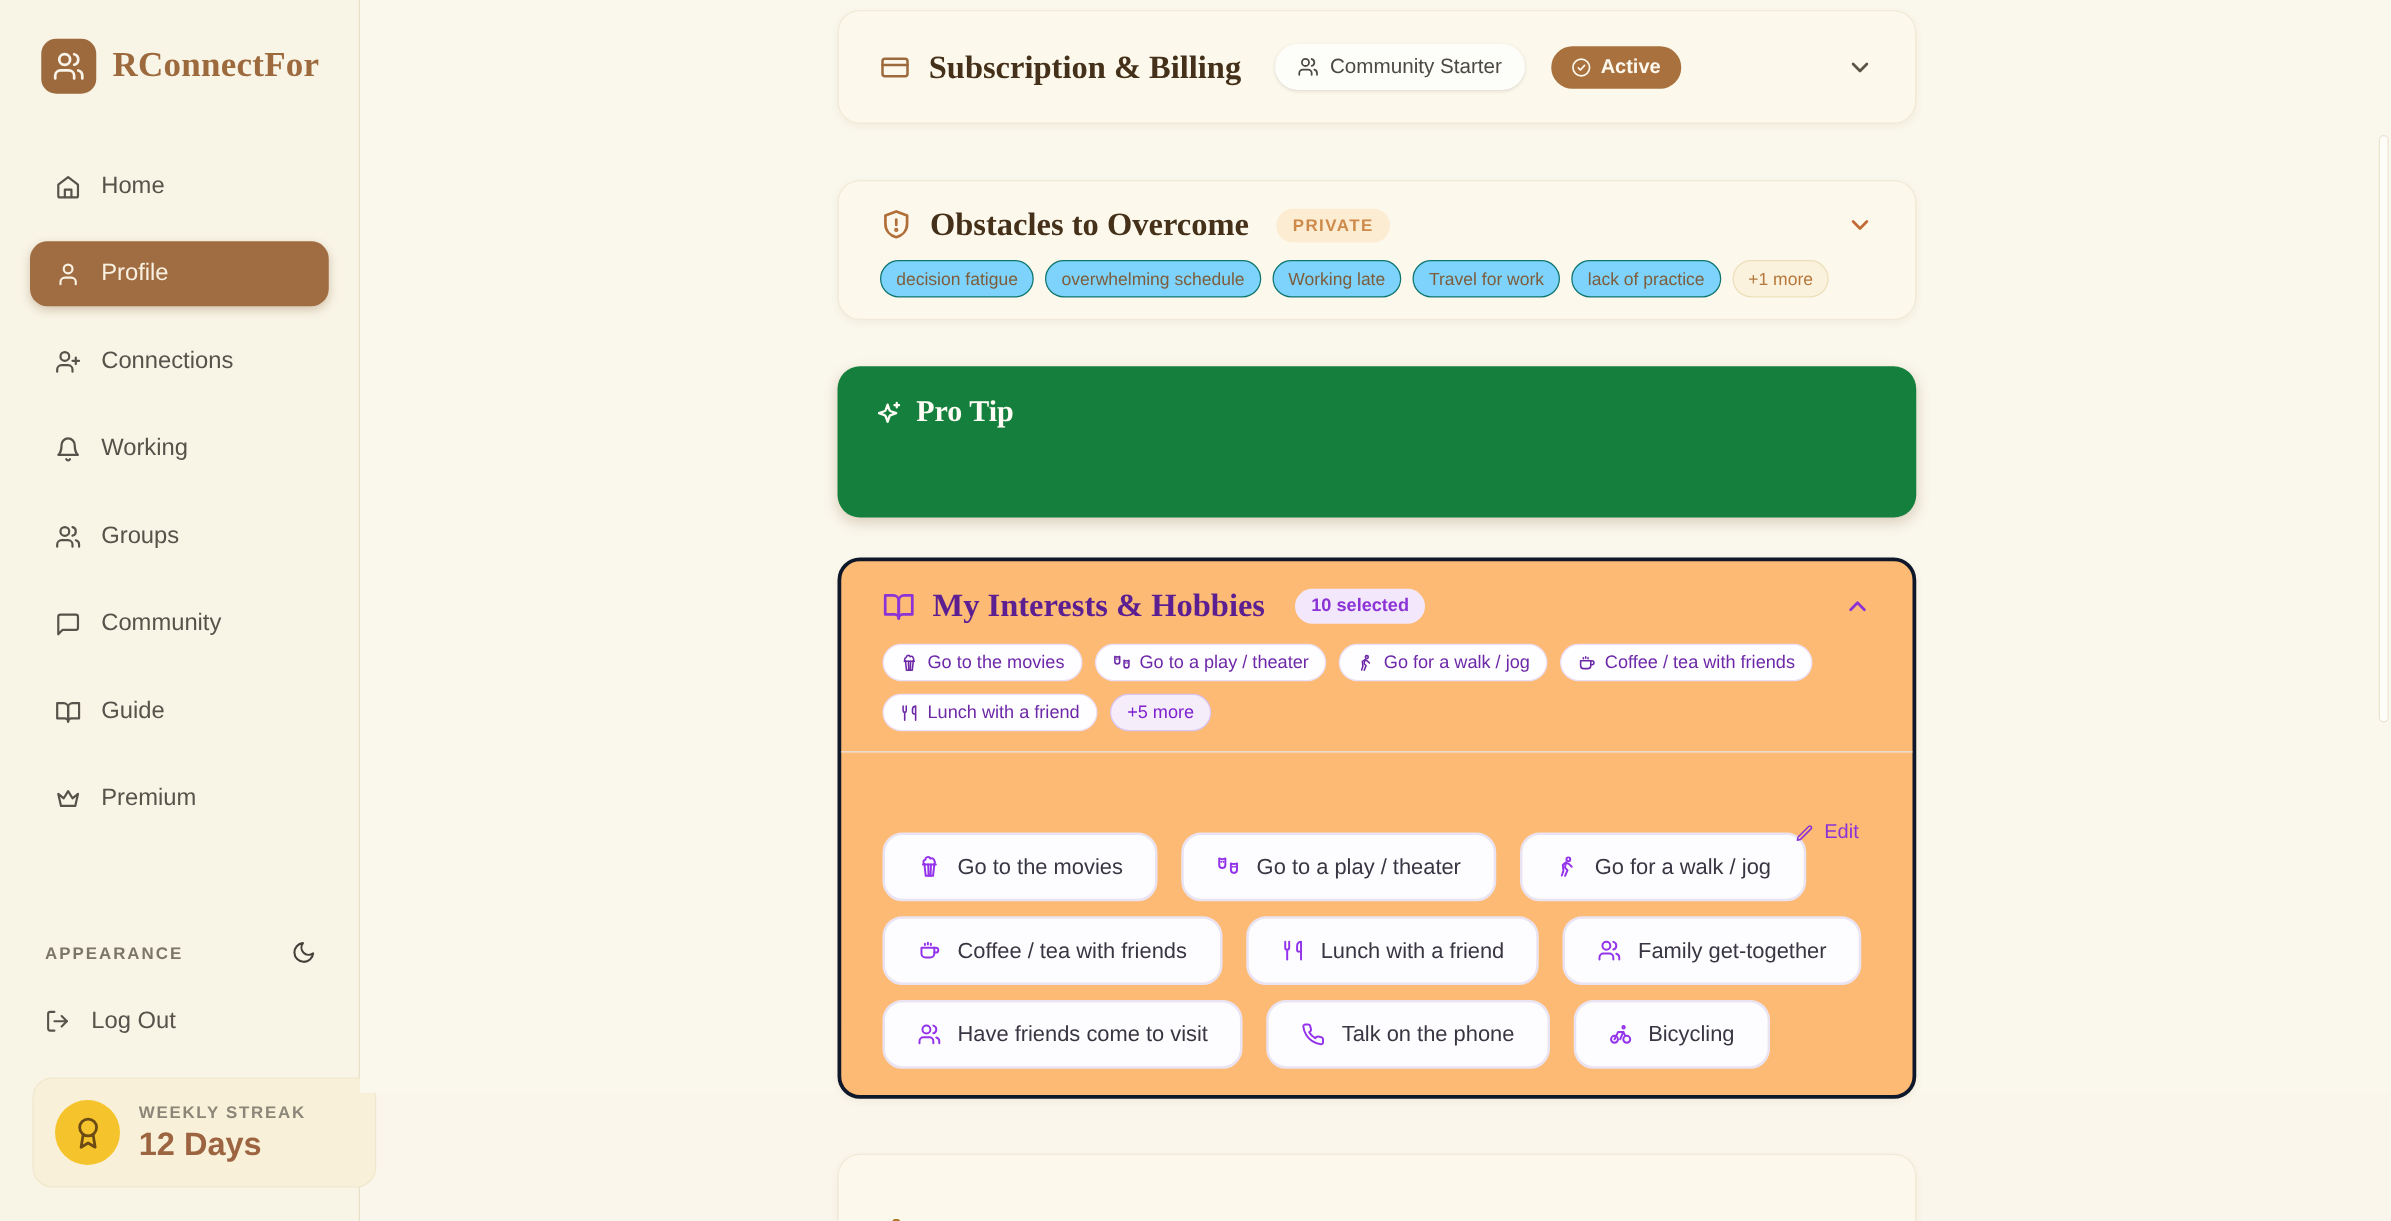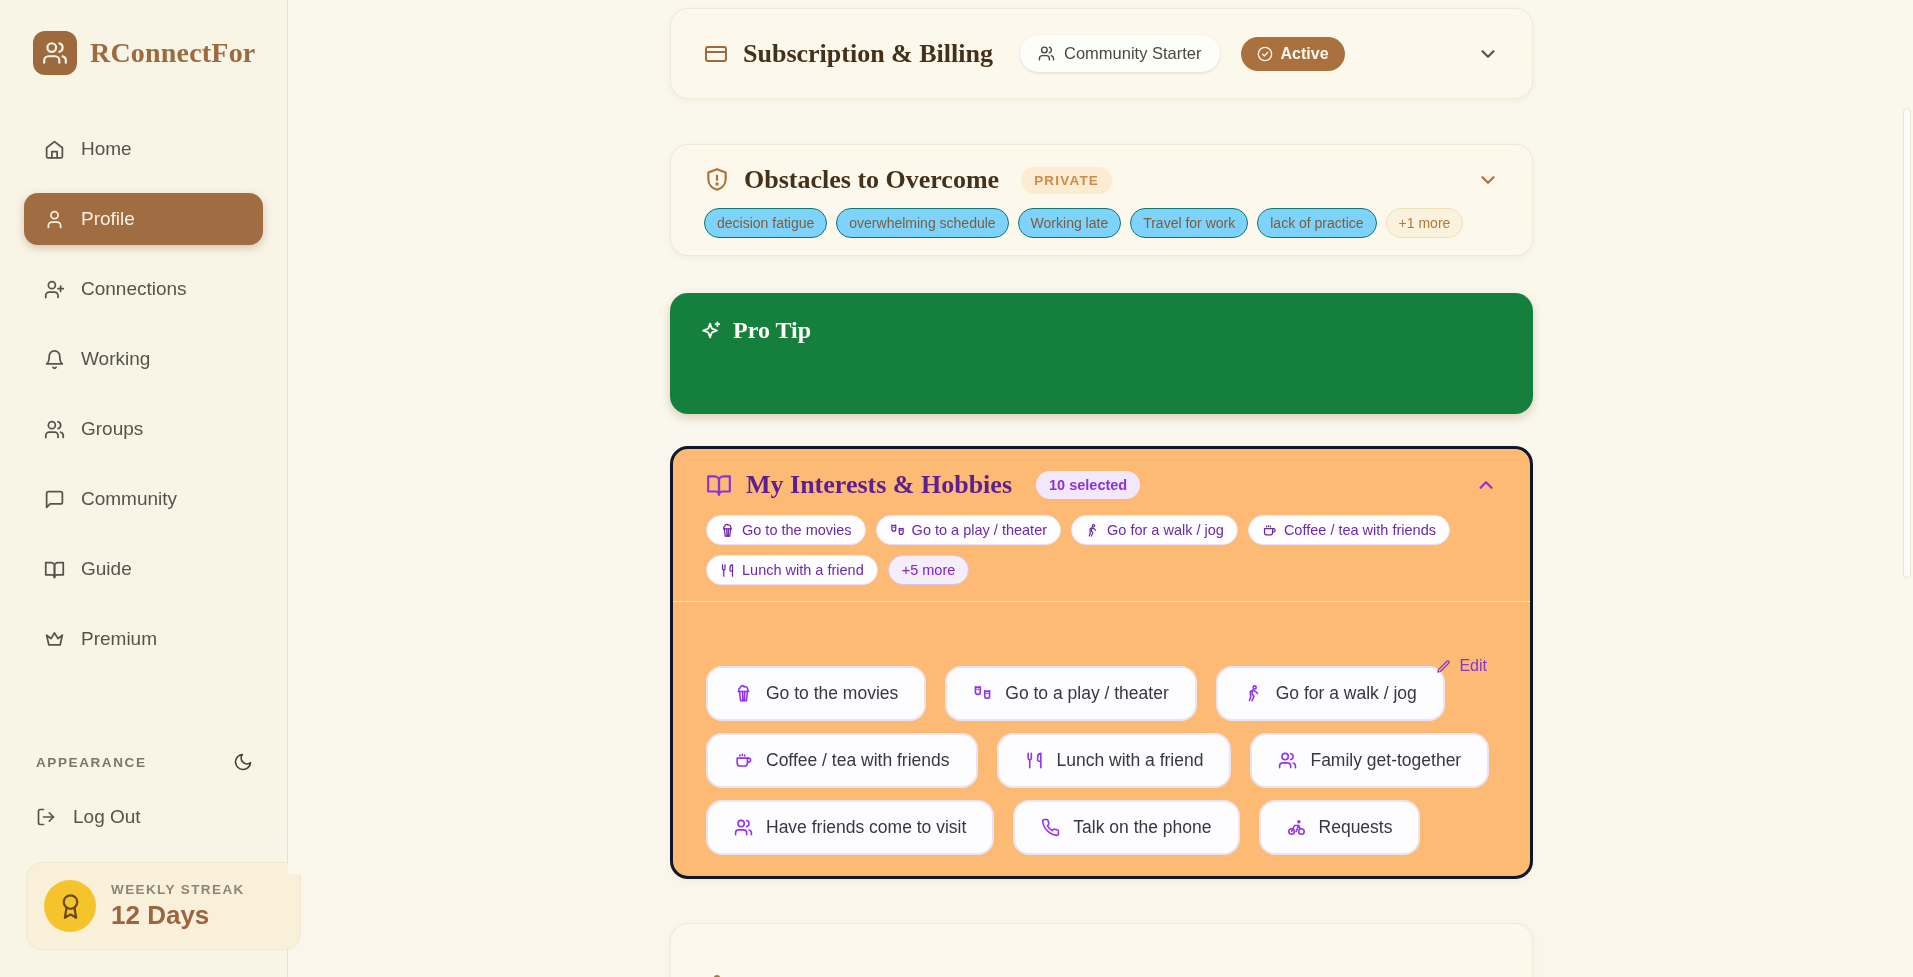--- a/index.html
+++ b/index.html
@@ -456,21 +456,21 @@
           <button class="ibtn">
               <svg class="ic" width="19" height="19">
                 <use href="#i-phone"></use>
               </svg>
               <span>Talk on the phone</span>
             </button>
           <button class="ibtn">
               <svg class="ic" width="19" height="19">
                 <use href="#i-bicycle"></use>
               </svg>
-              <span>Requests</span>
+              <span>Bicycling</span>
             </button>
         </div>
       </div>
     </div>
   </section>
 
   <section class="card card-pref">
     <svg class="ic icon-gear" width="26" height="26">
         <use href="#i-gear"></use>
       </svg>

